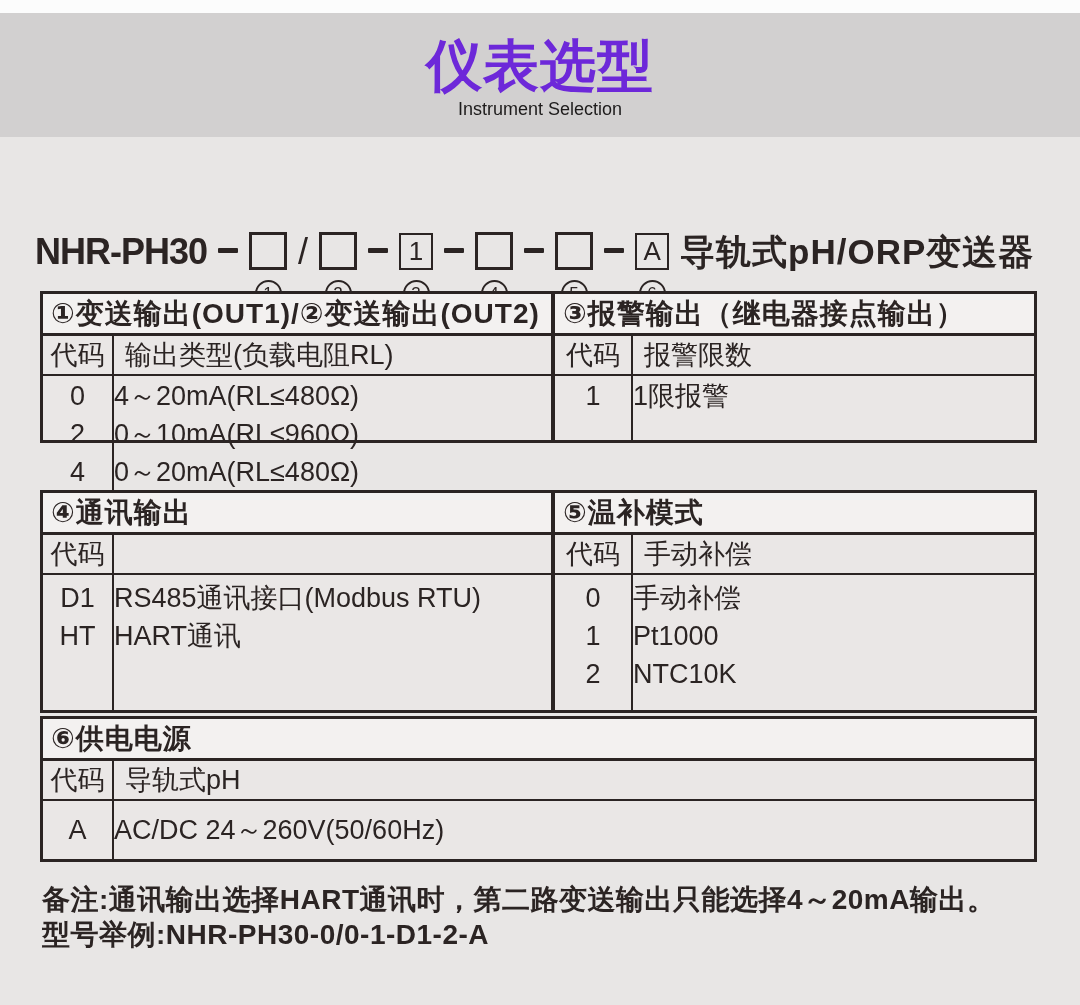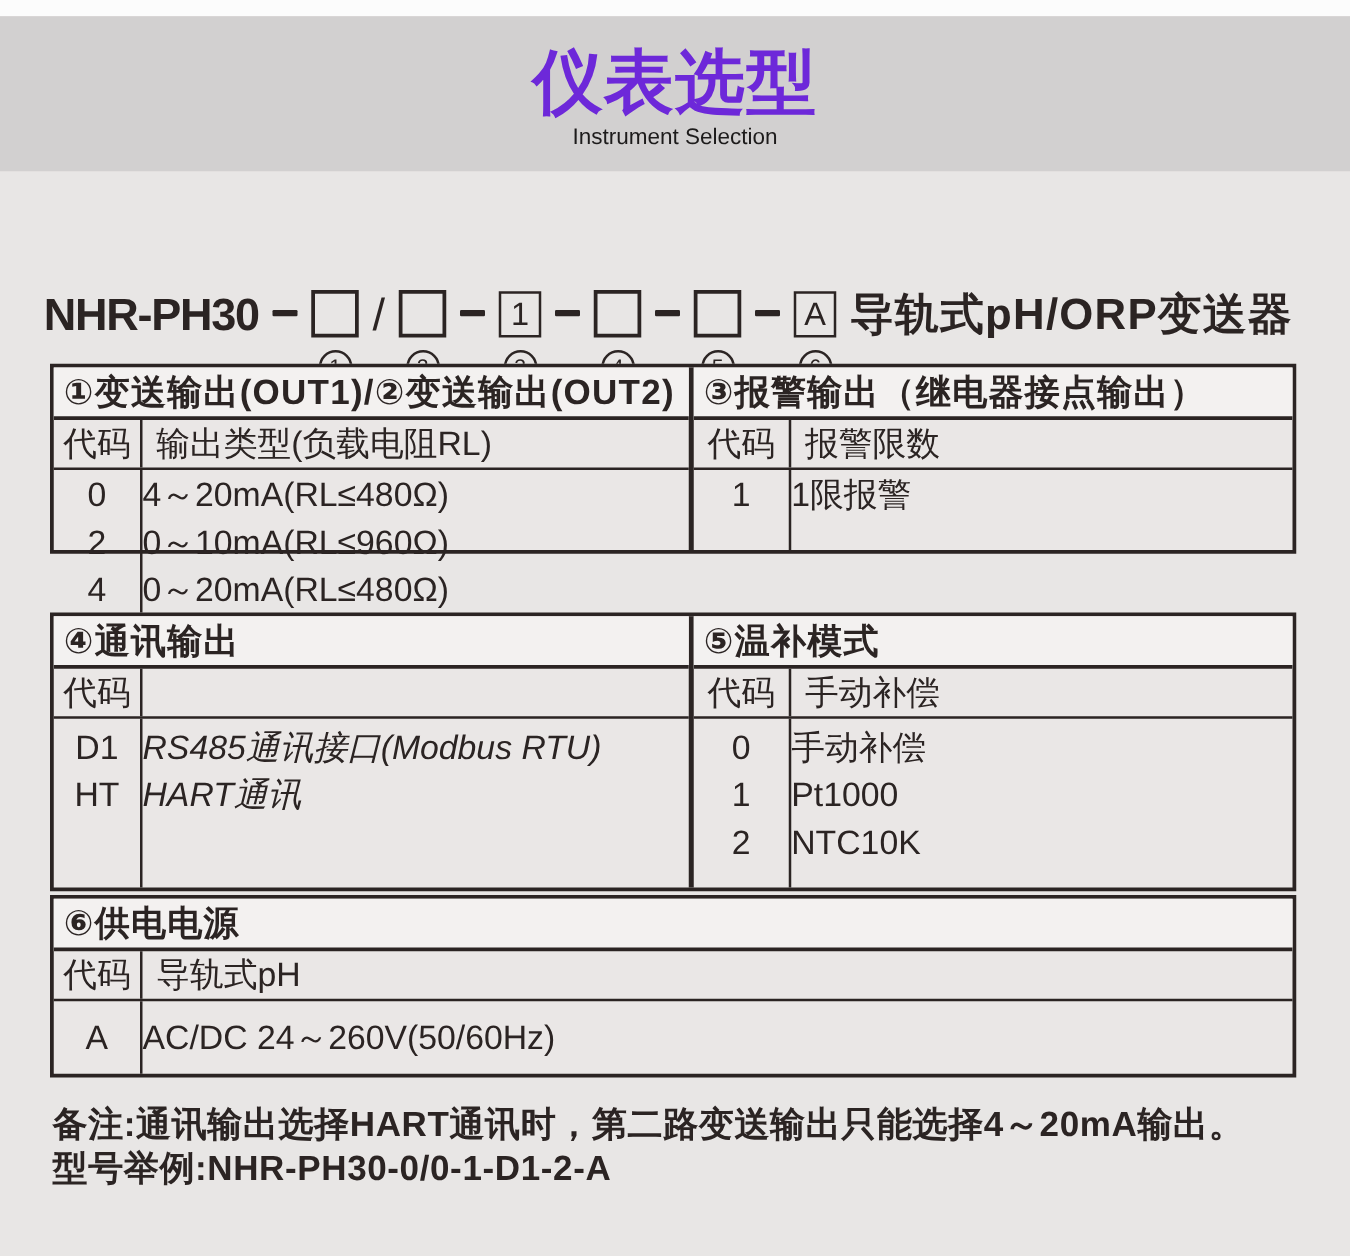--- a/index.html
+++ b/index.html
@@ -139,21 +139,21 @@
   <div class="half left">
     <div class="sec-title">④通讯输出</div>
     <div class="subhead">
       <div class="code-w cellc">代码</div>
     </div>
     <div class="tbody">
       <div class="code-w stack codes">
         <div>D1</div>
         <div>HT</div>
       </div>
-      <div class="stack descs" style="flex:1;font-style:italic;">
+      <div class="stack descs" style="flex:1;">
         <div>RS485通讯接口(Modbus RTU)</div>
         <div>HART通讯</div>
       </div>
     </div>
   </div>
   <div class="half right">
     <div class="sec-title">⑤温补模式</div>
     <div class="subhead">
       <div class="code-w cellc">代码</div>
       <div class="desc">手动补偿</div>

